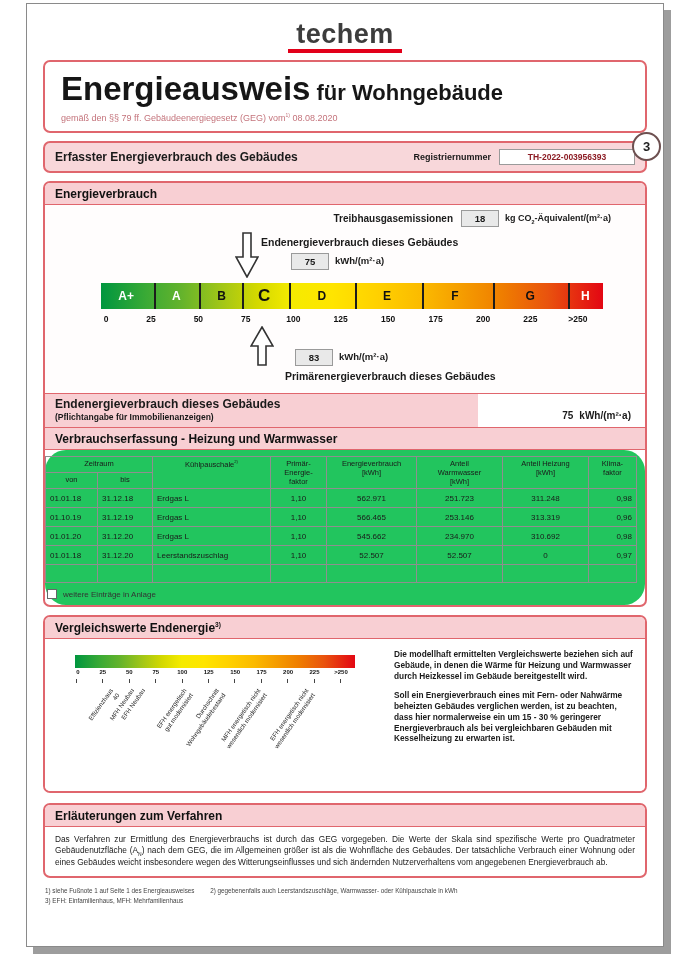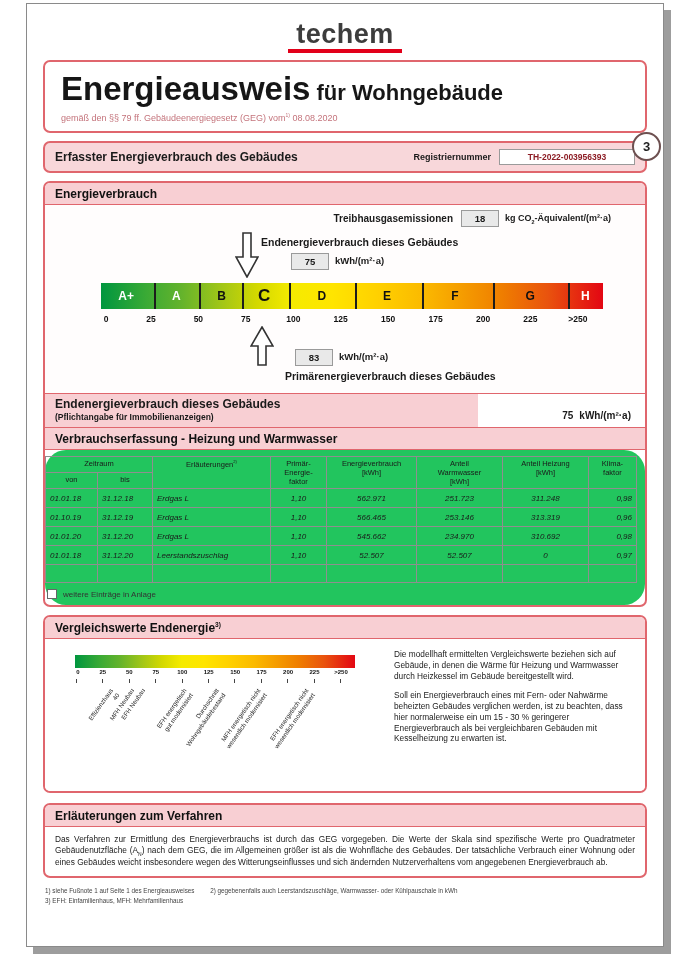--- a/index.html
+++ b/index.html
@@ -93,21 +93,21 @@
   .ee-band-right{
     width:150px;background:#fff;display:flex;align-items:flex-end;justify-content:flex-end;
     padding:3px 14px 6px 3px;font-weight:bold;font-size:10px;gap:6px;
   }
 
   
   .table-wrap{padding:6px 8px 4px 0;background:#22c55e;border-radius:21px;}
   .vtable{border-collapse:collapse;width:100%;table-layout:fixed;}
   .vtable th,.vtable td{border:1px solid #8f8f8f;padding:2px 4px;font-weight:normal;}
   .vtable th{font-size:7.5px;white-space:pre-line;vertical-align:top;text-align:center;}
-  .vtable td{font-size:8px;height:14px;font-style:italic;}
+  .vtable td{font-size:8px;height:14px;}
   .th-zeit{vertical-align:middle;border-bottom:none;}
   .th-sub{border-top:none;text-align:left;vertical-align:bottom;}
   .td-l{text-align:left;}
   .td-c{text-align:center;}
   .td-r{text-align:right;}
   .empty-row td{height:13px;}
   .more-row{display:flex;align-items:center;gap:6px;margin:6px 2px 2px 2px;font-size:8px;color:#333;}
   .checkbox{width:8px;height:8px;border:1px solid #666;background:#fff;display:inline-block;}
 
   
@@ -121,21 +121,21 @@
   .cmp-tick{position:absolute;transform:translateX(-50%);font-size:6px;font-weight:bold;color:#111;white-space:nowrap;}
   .cmp-tickmarks{
     position:absolute;top:40px;left:31px;width:268px;height:4px;
     background-image:repeating-linear-gradient(to right,#444 0,#444 1px,transparent 1px,transparent 26.4px);
   }
   .cmp-labels{position:absolute;top:48px;left:30px;width:280px;height:100px;}
   .cmp-label{
     position:absolute;top:0;transform:rotate(-55deg);transform-origin:100% 0;
     text-align:right;white-space:pre-line;font-size:6.3px;line-height:1.2;color:#222;
   }
-  .cmp-right{flex:1;padding:10px 12px 16px 4px;font-size:8.3px;line-height:1.3;}
+  .cmp-right{flex:1;padding:10px 12px 16px 4px;font-size:8.3px;line-height:1.3;font-weight:bold;}
   .cmp-right p{margin:0 0 9px 0;}
 
   
   .expl-text{padding:7px 10px 8px 10px;font-size:8.3px;line-height:1.32;text-align:justify;}
 
   
   .footnotes{margin:2px 2px 0 2px;font-size:6.3px;color:#444;line-height:1.5;}
   .fn2{margin-left:14px;}
   .ids-row{display:flex;justify-content:space-between;margin:4px 2px 0 2px;font-size:8px;color:#333;}
 </style>
@@ -251,21 +251,21 @@
             <col style="width:118px">
             <col style="width:56px">
           <col style="width:90px">
             <col style="width:86px">
             <col style="width:86px">
             <col style="width:48px">
         </colgroup>
         <tbody>
             <tr>
           <th colspan="2" class="th-zeit">Zeitraum</th>
-          <th rowspan="2"><span>Erläuterungen</span><sup>2)</sup></th>
+          <th rowspan="2"><span>Kühlpauschale</span><sup>2)</sup></th>
           <th rowspan="2">Primär-
 Energie-
 faktor</th>
           <th rowspan="2">Energieverbrauch
 [kWh]</th>
           <th rowspan="2">Anteil
 Warmwasser
 [kWh]</th>
           <th rowspan="2">Anteil Heizung
 [kWh]</th>

